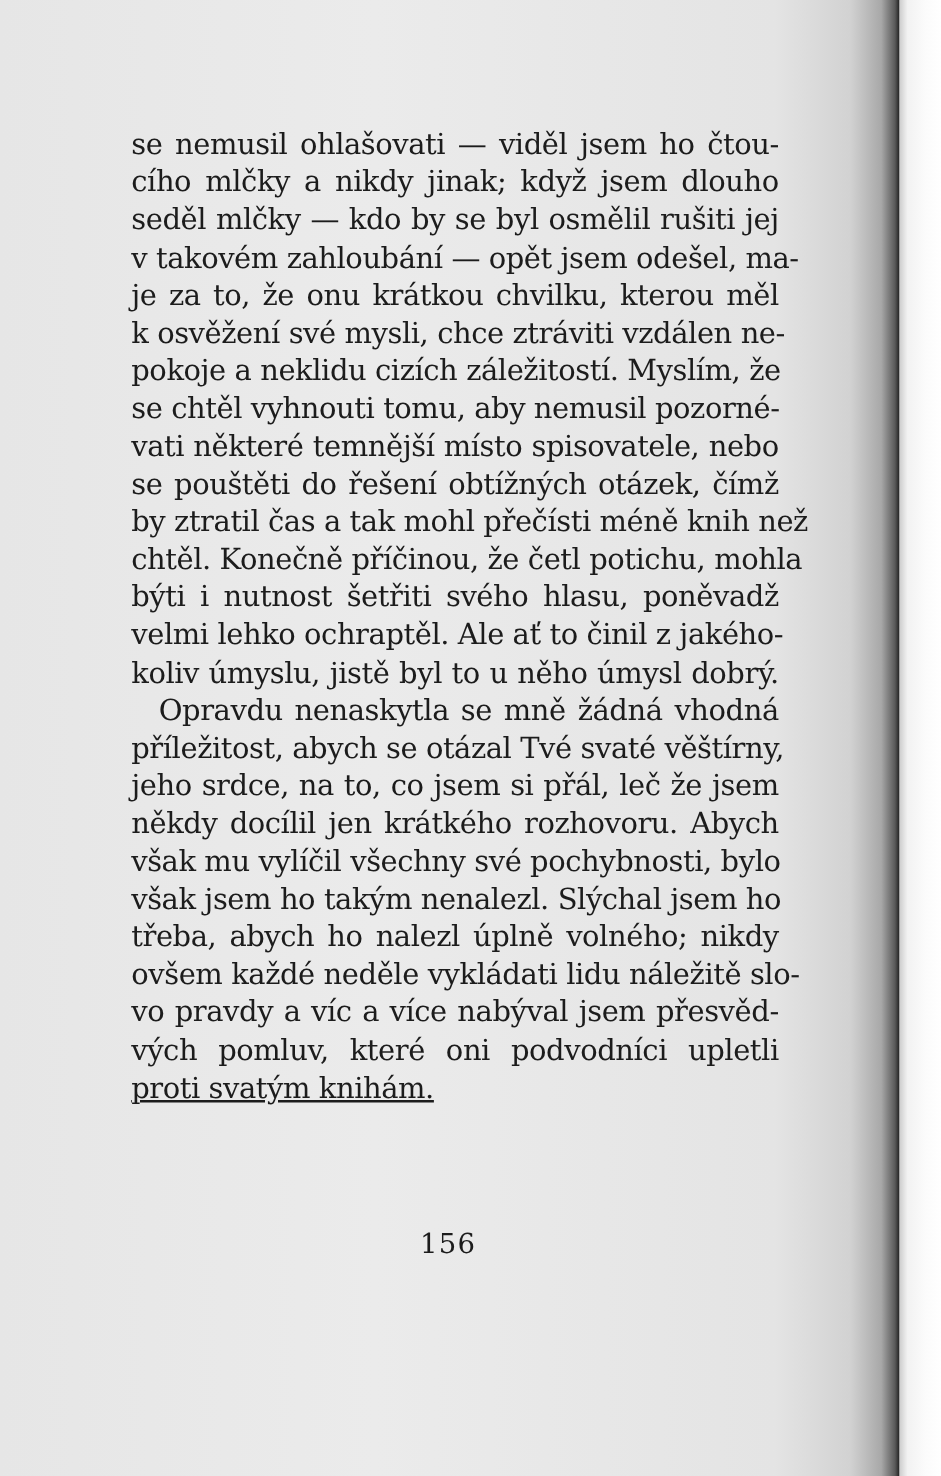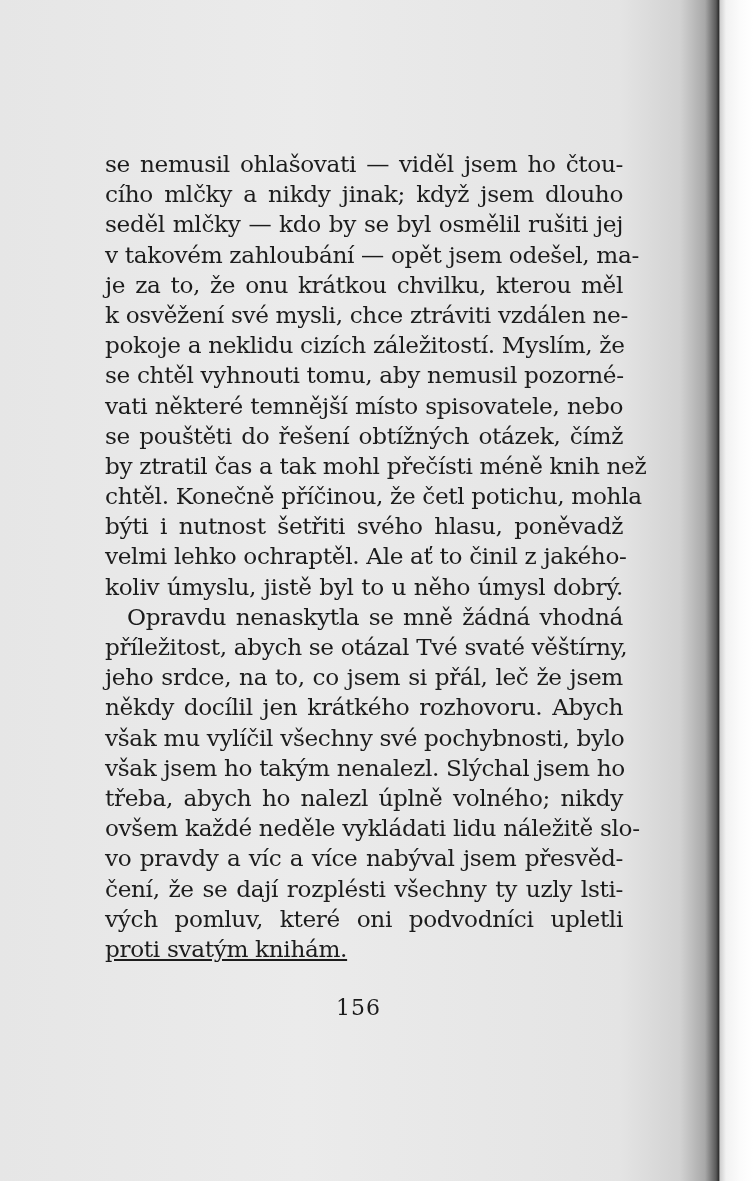--- a/index.html
+++ b/index.html
@@ -33,21 +33,20 @@
     .text-block {
       position: absolute;
       left: 105px;
       top: 101px;
       width: 518px;
       font-family: "DejaVu Serif", "Liberation Serif", serif;
       font-size: 23.2px;
       line-height: 30.2px;
       color: #1c1c1c;
       letter-spacing: -0.35px;
-      margin-top: 48px;
     }
     .line {
       display: block;
       white-space: nowrap;
       text-align: justify;
       text-align-last: justify;
       height: 30.2px;
       overflow: visible;
     }
     .line.last {
@@ -58,21 +57,20 @@
       padding-left: 22px;
     }
     .page-number {
       position: absolute;
       left: 336px;
       top: 983px;
       font-family: "DejaVu Serif", "Liberation Serif", serif;
       font-size: 22px;
       color: #1c1c1c;
       letter-spacing: 1px;
-      margin-top: 12px;
     }
   </style>
 </head>
 <body>
 
 <div class="page">
   <div class="text-block">
     <div>
       <span class="line">se nemusil ohlašovati — viděl jsem ho čtou-</span>
       <span class="line">cího mlčky a nikdy jinak; když jsem dlouho</span>
@@ -93,20 +91,19 @@
     <div>
       <span class="line indent">Opravdu nenaskytla se mně žádná vhodná</span>
       <span class="line">příležitost, abych se otázal Tvé svaté věštírny,</span>
       <span class="line">jeho srdce, na to, co jsem si přál, leč že jsem</span>
       <span class="line">někdy docílil jen krátkého rozhovoru. Abych</span>
       <span class="line">však mu vylíčil všechny své pochybnosti, bylo</span>
       <span class="line">však jsem ho takým nenalezl. Slýchal jsem ho</span>
       <span class="line">třeba, abych ho nalezl úplně volného; nikdy</span>
       <span class="line">ovšem každé neděle vykládati lidu náležitě slo-</span>
       <span class="line">vo pravdy a víc a více nabýval jsem přesvěd-</span>
-      <span class="line">čení, že se dají rozplésti všechny ty uzly lsti-</span>
       <span class="line">vých pomluv, které oni podvodníci upletli</span>
       <span class="line last">proti svatým knihám.</span>
     </div>
   </div>
   <div class="page-number">156</div>
 </div>
 <div class="edge"></div>
 
 </body></html>

